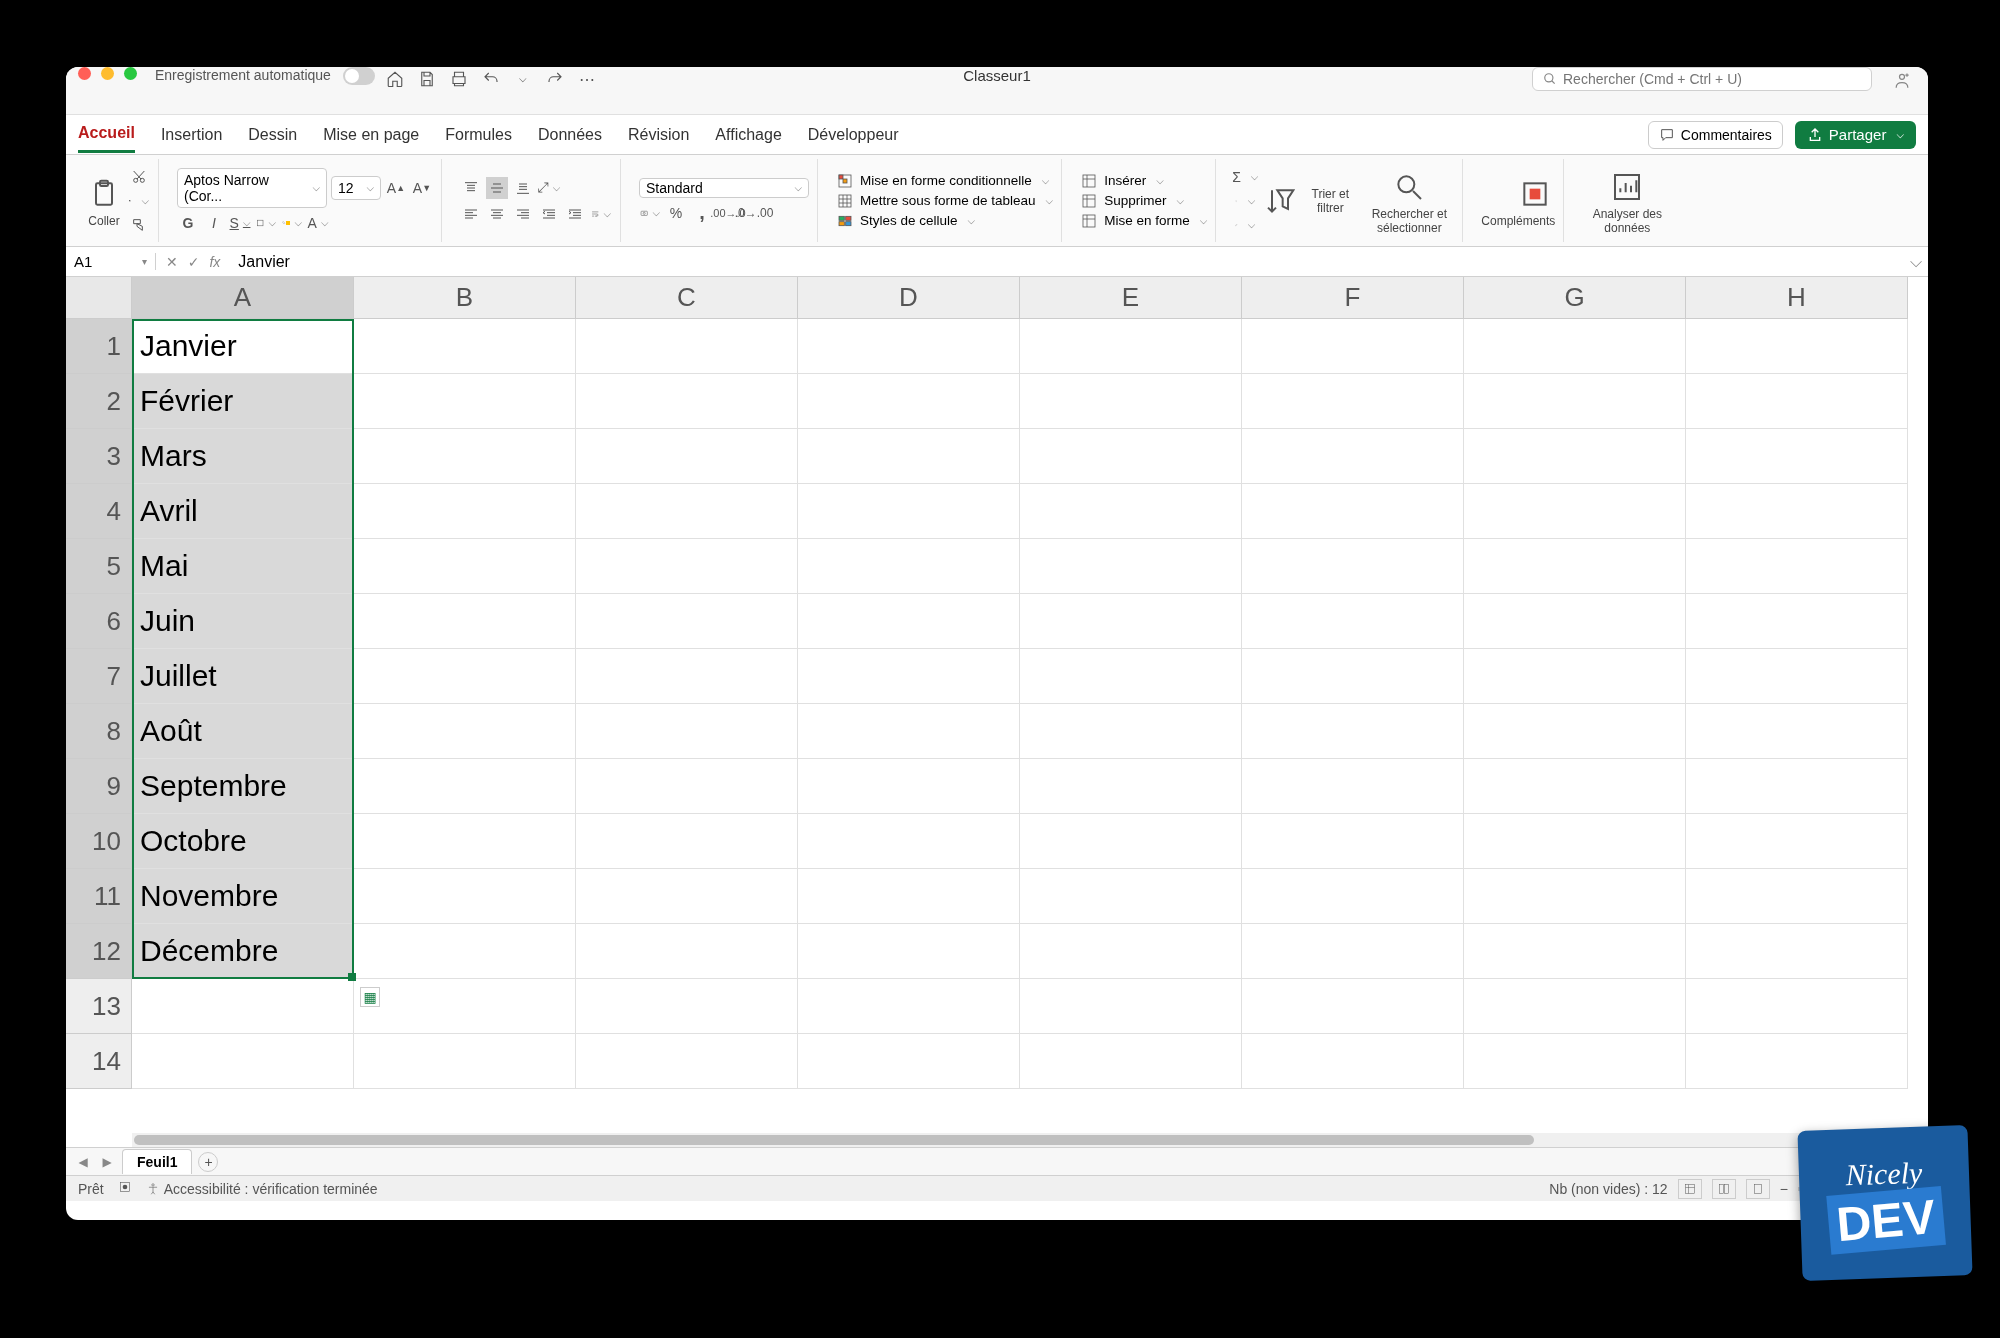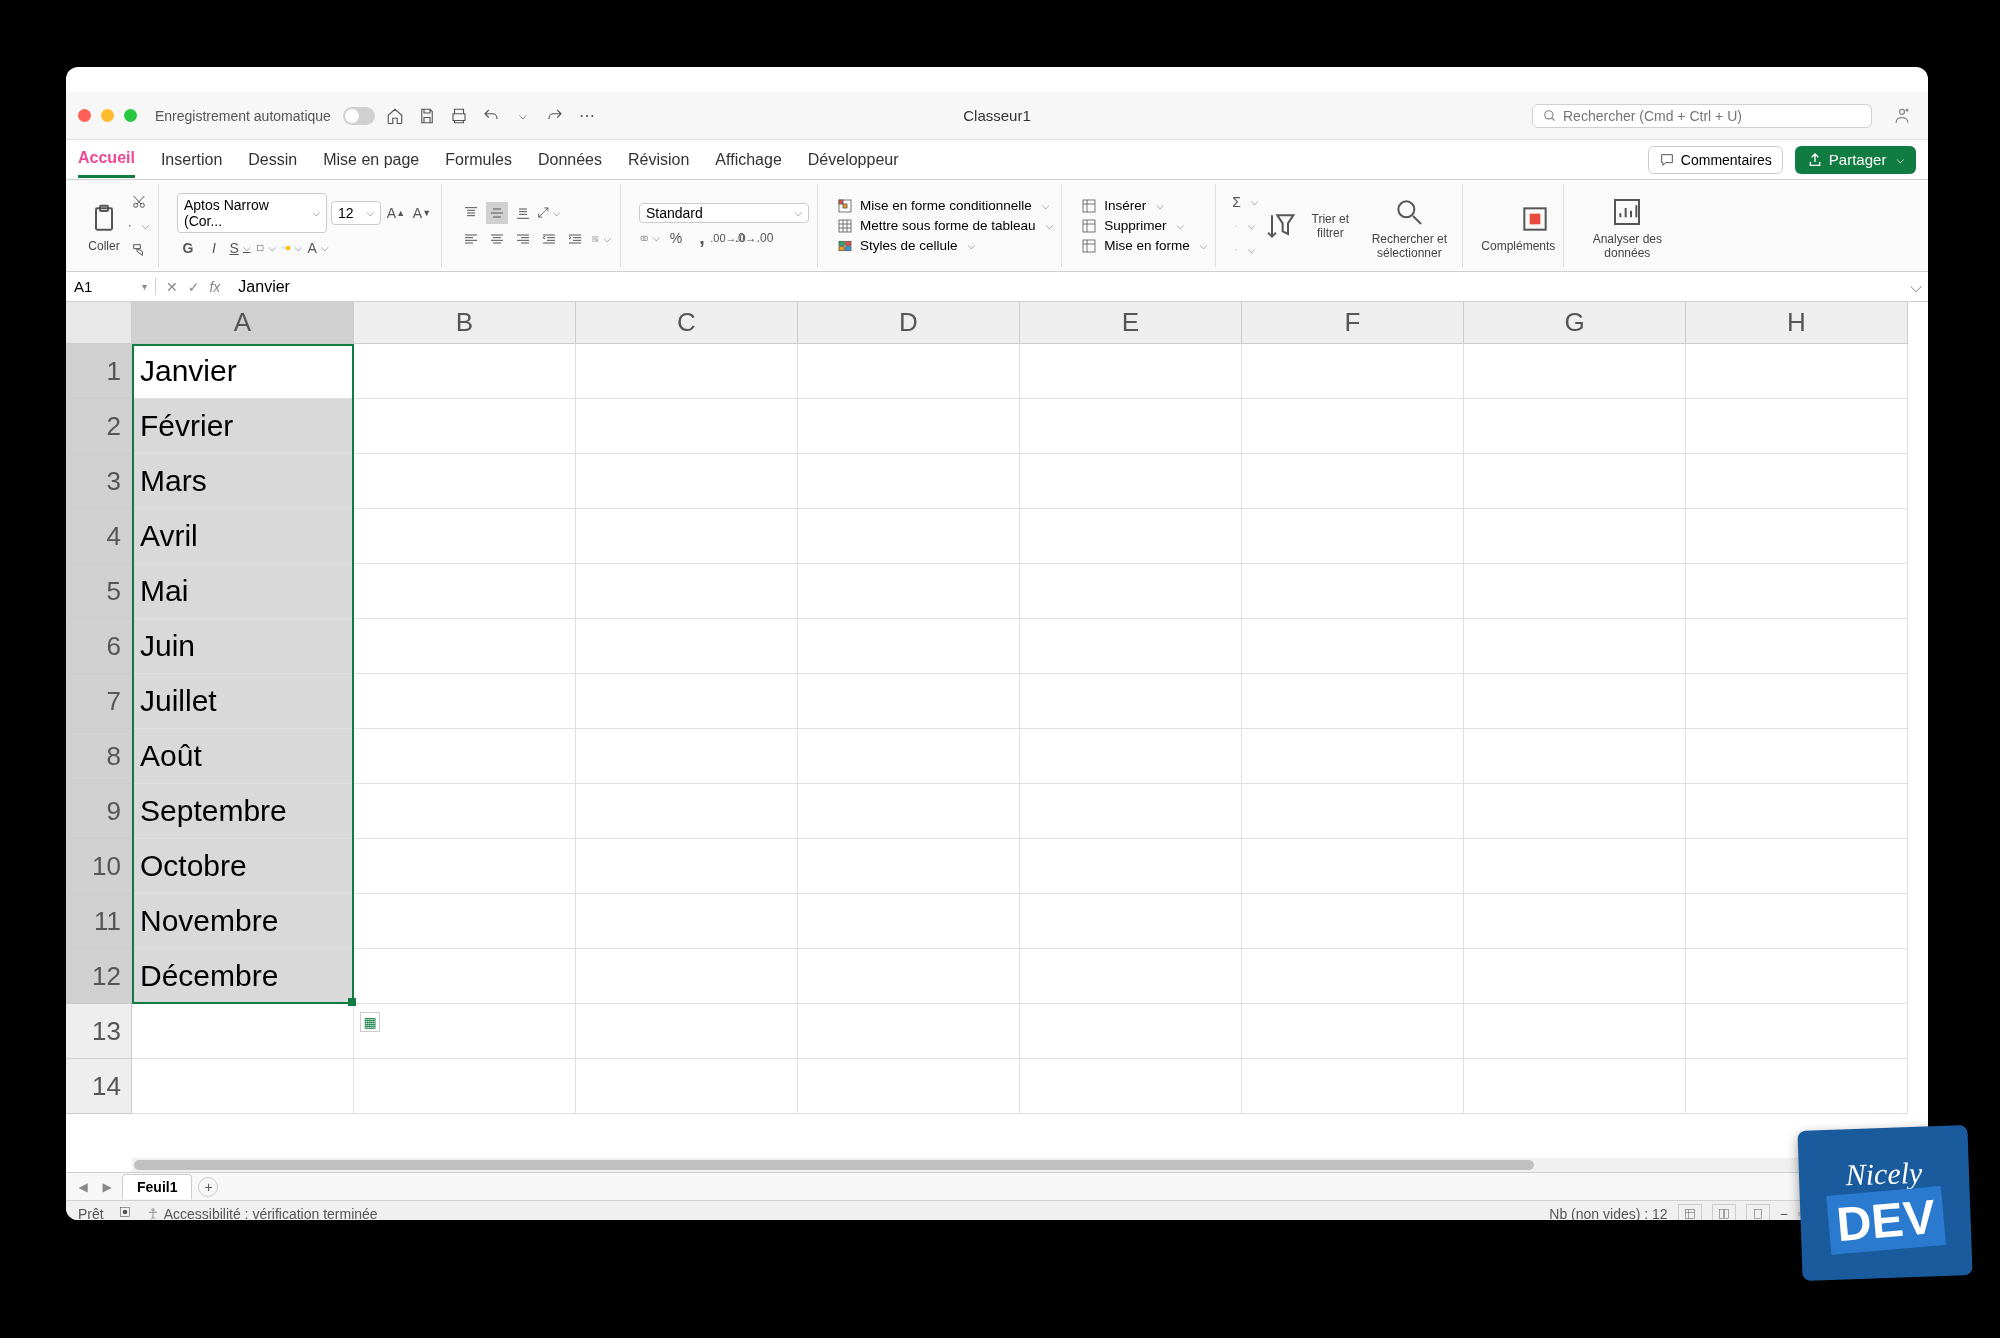--- a/index.html
+++ b/index.html
@@ -3,39 +3,39 @@
 <meta charset="utf-8">
 <style>
   * { box-sizing: border-box; margin: 0; padding: 0; font-family: -apple-system, "Helvetica Neue", Arial, sans-serif; }
   body { background: #000; width: 2000px; height: 1338px; position: relative; }
   .window {
     position: absolute; left: 66px; top: 67px; width: 1862px; height: 1153px;
     background: #fff; border-radius: 12px; overflow: hidden;
     box-shadow: 0 10px 40px rgba(0,0,0,0.5);
   }
   
-  .titlebar { height: 48px; background: #f7f7f7; display: flex; align-items: center; padding: 0 12px; gap: 8px; border-bottom: 1px solid #e0e0e0; margin-top: 25px; }
+  .titlebar { height: 48px; background: #f7f7f7; display: flex; align-items: flex-start; padding: 0 12px; gap: 8px; border-bottom: 1px solid #e0e0e0; }
   .traffic { display: flex; gap: 10px; }
   .dot { width: 13px; height: 13px; border-radius: 50%; }
   .dot.red { background: #ff5f57; }
   .dot.yellow { background: #febc2e; }
   .dot.green { background: #28c840; }
   .autosave-label { font-size: 14px; color: #555; margin-left: 10px; }
   .switch { width: 32px; height: 18px; background: #d0d0d0; border-radius: 10px; position: relative; margin-left: 4px; }
   .switch::after { content:""; position:absolute; left:2px; top:2px; width:14px; height:14px; background:#fff; border-radius:50%; }
   .tb-icon { width: 24px; height: 24px; display:flex; align-items:center; justify-content:center; color:#555; font-size:16px; }
   .tb-icon svg { width: 18px; height: 18px; stroke: #555; fill: none; stroke-width: 1.5; }
   .title-center { position:absolute; left:50%; transform:translateX(-50%); font-size:15px; color:#333; }
   .search-box { margin-left:auto; display:flex; align-items:center; gap:6px; background:#fff; border:1px solid #d0d0d0; border-radius:6px; padding:3px 10px; width: 340px; }
   .search-box input { border:none; outline:none; font-size:14px; color:#888; flex:1; }
   .share-round { width:28px; height:28px; margin-left:8px; display:flex; align-items:center; justify-content:center; }
   
   .ribbon-tabs { height: 40px; display:flex; align-items:center; padding: 0 12px; gap: 26px; border-bottom: 1px solid #d0d0d0; }
   .tab { font-size: 16px; color: #333; padding: 8px 0; cursor: pointer; }
-  .tab.active { color: #ec4899; font-weight:600; border-bottom: 3px solid #107c41; }
+  .tab.active { color: #b91c1c; font-weight:600; border-bottom: 3px solid #107c41; }
   .tab-right { margin-left:auto; display:flex; gap:12px; }
   .btn-outline { border:1px solid #ccc; border-radius:6px; padding:5px 10px; display:flex; align-items:center; gap:6px; font-size:14px; }
   .btn-share { background:#107c41; color:#fff; border-radius:6px; padding:4px 12px; display:flex; align-items:center; gap:6px; font-size:15px; }
   
   .ribbon { height: 92px; background:#fafafa; border-bottom:1px solid #d0d0d0; display:flex; align-items:center; padding:4px 10px; gap:10px; }
   .group { display:flex; flex-direction:column; gap:4px; height:100%; justify-content:center; padding:0 8px; border-right:1px solid #e0e0e0; }
   .group:last-child { border-right:none; }
   .grow { display:flex; align-items:center; gap:4px; }
   .icon-sm { width:22px; height:22px; display:flex; align-items:center; justify-content:center; color:#555; font-size:14px; border:1px solid transparent; }
   .icon-sm svg { width:16px; height:16px; fill:none; stroke:#555; stroke-width:1.5; }

